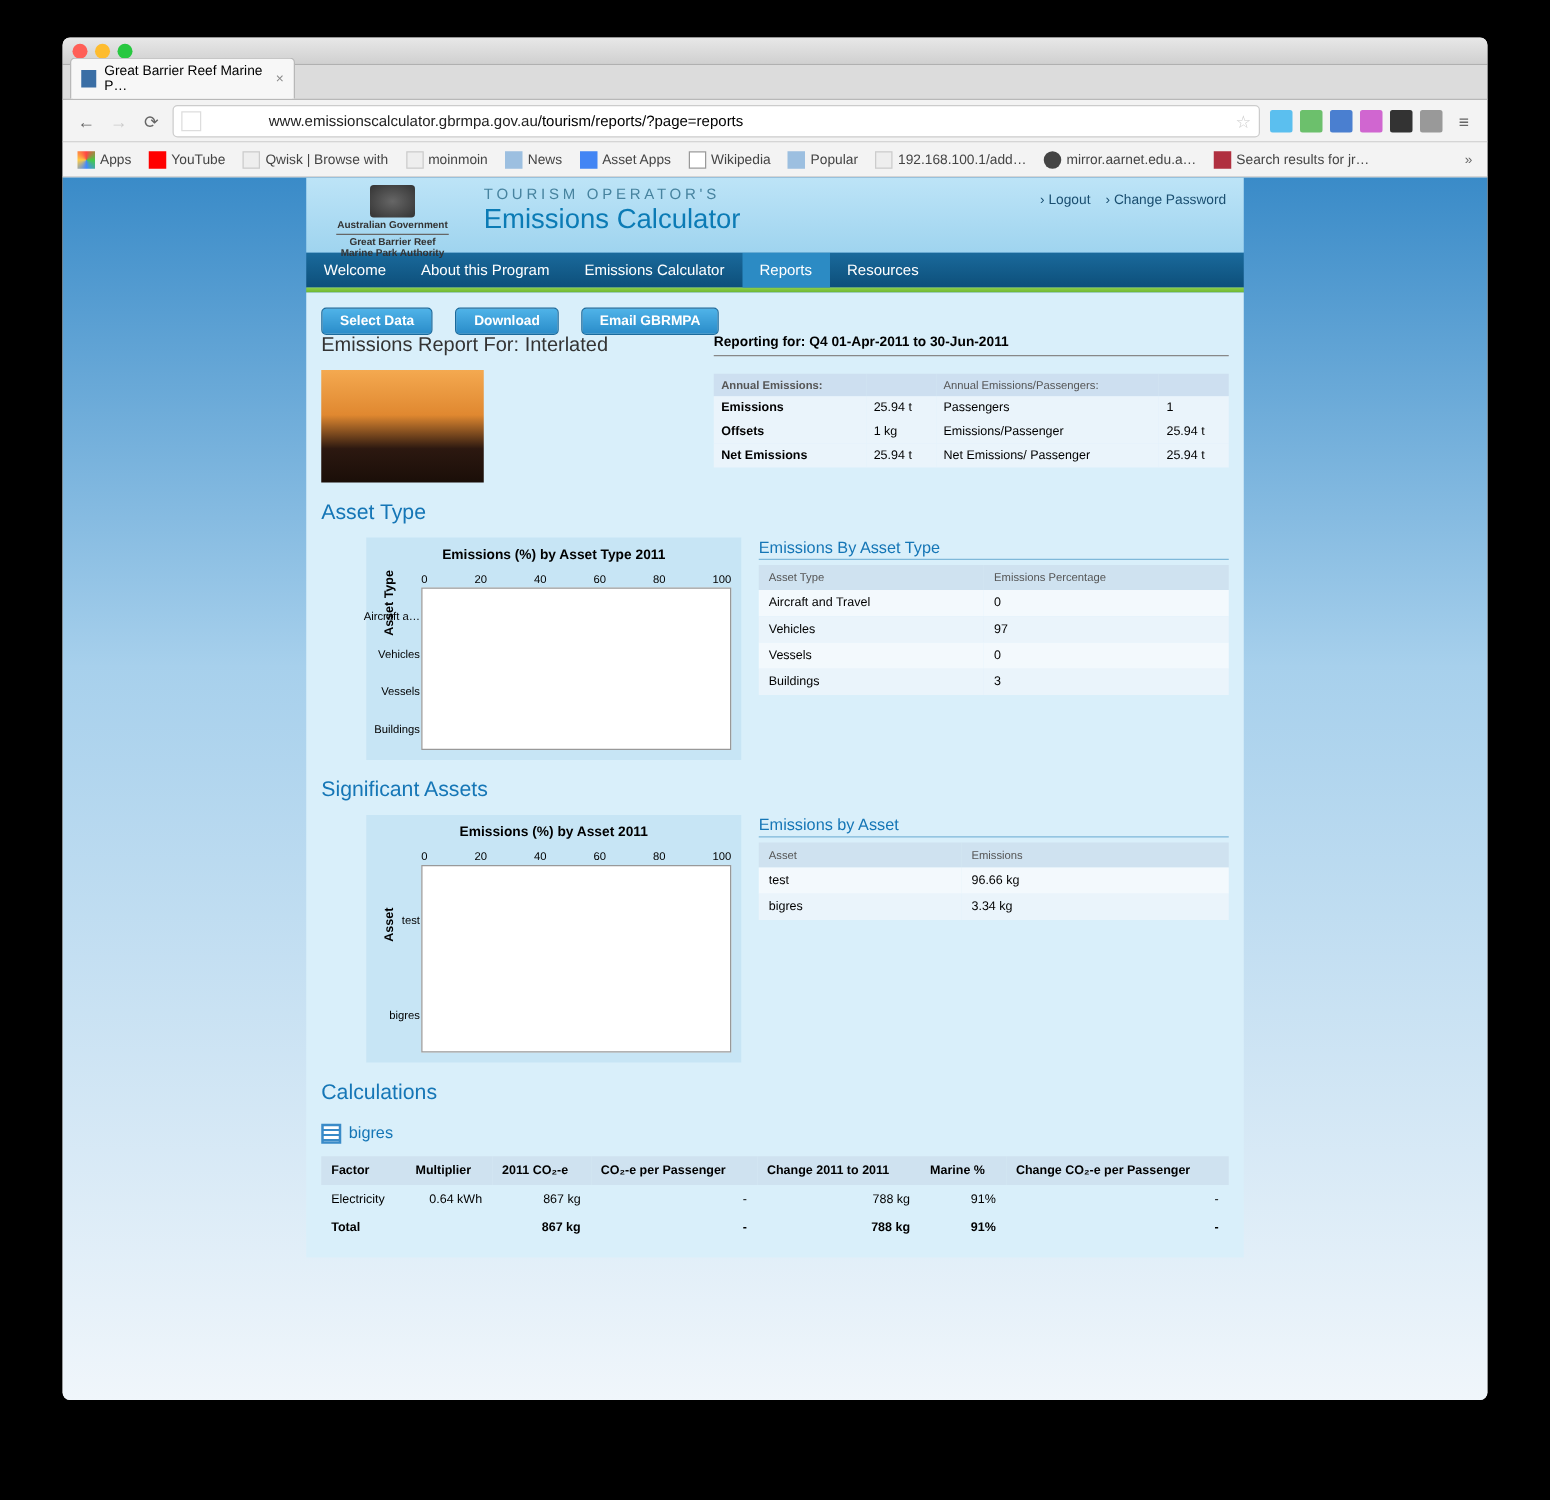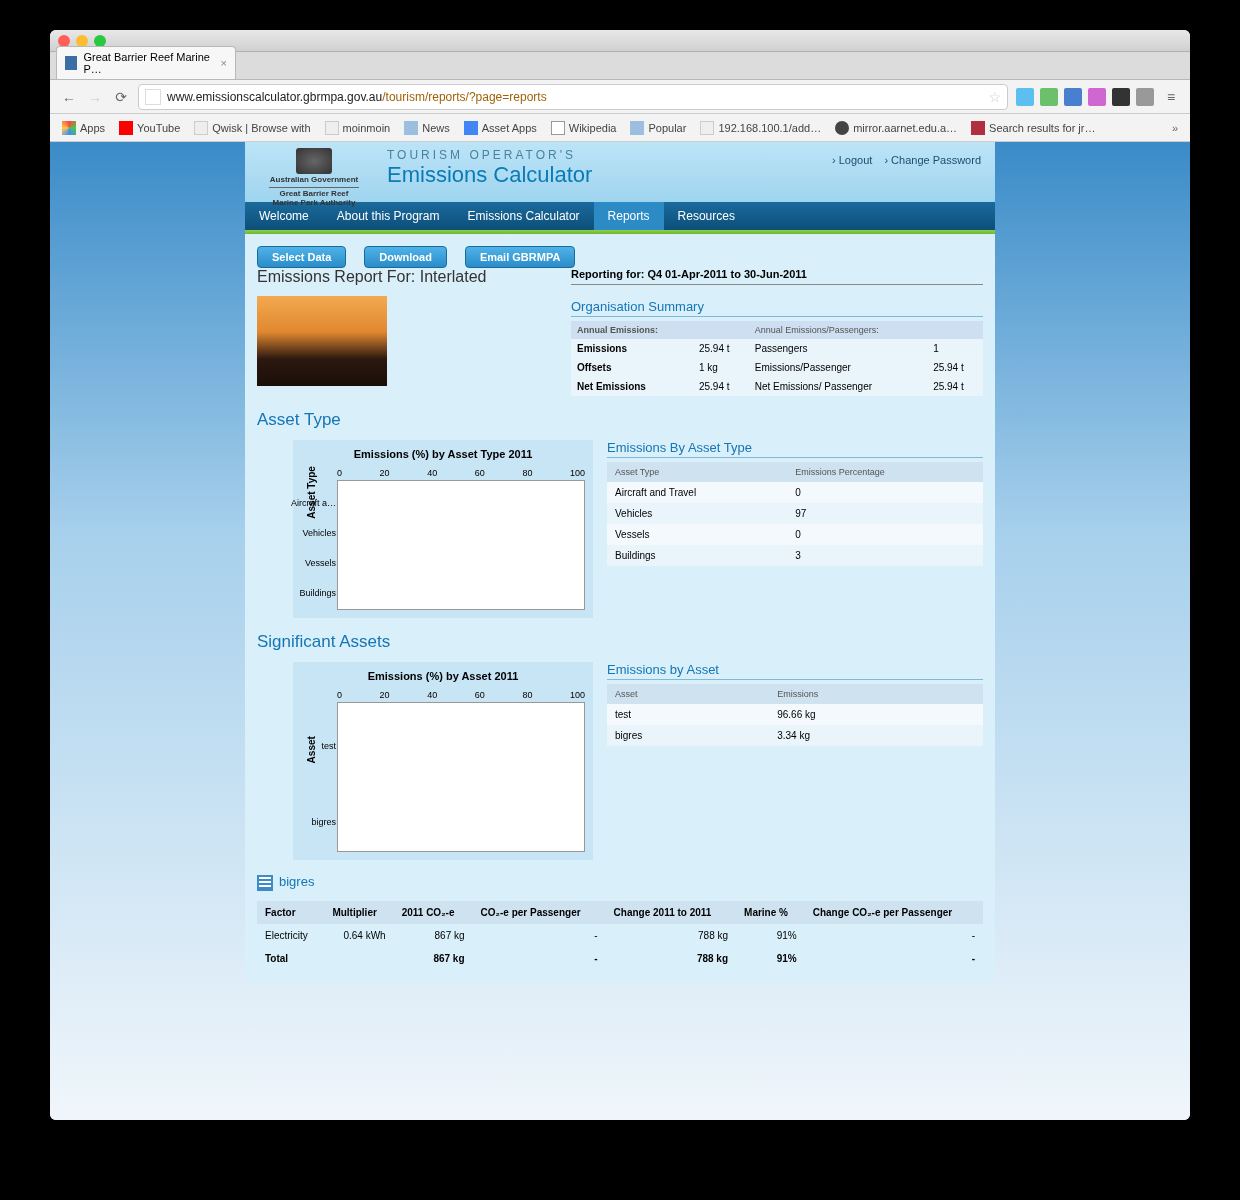--- a/index.html
+++ b/index.html
@@ -11,21 +11,21 @@
 .titlebar { height: 22px; background: linear-gradient(#e8e8e8,#d0d0d0); display: flex; align-items: center; padding: 0 8px; border-bottom:1px solid #b0b0b0;}
 .traffic { display:flex; gap:6px; }
 .tl { width:12px; height:12px; border-radius:50%; }
 .tl.r{background:#ff5f57;} .tl.y{background:#febc2e;} .tl.g{background:#28c840;}
 .tabstrip { height:28px; background:#dcdcdc; display:flex; align-items:flex-end; padding:0 6px; gap:6px; border-bottom:1px solid #b8b8b8;}
 .tab { background:#f7f7f7; border:1px solid #b8b8b8; border-bottom:none; border-radius:4px 4px 0 0; padding:4px 8px; font-size:11px; display:flex; gap:6px; align-items:center; max-width:180px;}
 .tab .fav{width:14px;height:14px;background:#3a6ea5;}
 .addrrow { height:34px; background:#f3f3f3; display:flex; align-items:center; gap:8px; padding:0 10px; border-bottom:1px solid #ccc;}
 .navbtn{width:18px;height:18px;color:#666;display:flex;align-items:center;justify-content:center;font-size:14px;}
 .addrbar{flex:1;height:26px;border:1px solid #ccc;border-radius:4px;background:#fff;display:flex;align-items:center;padding:0 6px;font-size:12px;color:#333;}
-.addrbar .host{color:#222;} .addrbar .path{color:#a16207;}
+.addrbar .host{color:#222;margin-left:48px;} .addrbar .path{color:#000000;}
 .pageicon{width:16px;height:16px;margin-right:6px;border:1px solid #ddd;background:#fff;}
 .star{margin-left:auto;color:#ccc;font-size:14px;}
 .exticons{display:flex;gap:6px;}
 .exticons span{width:18px;height:18px;border-radius:2px;}
 .bkrow{height:28px;background:#f3f3f3;display:flex;align-items:center;gap:14px;padding:0 12px;border-bottom:1px solid #ccc;font-size:11px;color:#444;}
 .bkrow .bk{display:flex;align-items:center;gap:4px;white-space:nowrap;}
 .bkrow .bkicon{width:14px;height:14px;}
 
 .viewport{flex:1;overflow:hidden;background:linear-gradient(#3a8bc8,#a7d0ec 40%,#f0f6fb);display:flex;justify-content:center;}
 .page{width:750px;background:transparent;}
@@ -217,21 +217,20 @@
           <button class="bluebtn">Email GBRMPA</button>
         </div>
 
         <div class="reportrow">
           <div class="reportleft">
             <div class="reporttitle">Emissions Report For: Interlated</div>
             <div class="reportimg"></div>
           </div>
           <div class="reportright">
             <div class="reportfor">Reporting for: Q4 01-Apr-2011 to 30-Jun-2011</div>
-            <div class="sechead">Organisation Summary</div>
             <table class="summary">
               <tbody>
                     <tr class="head">
                       <td>Annual Emissions:</td>
                       <td></td>
                       <td>Annual Emissions/Passengers:</td>
                       <td></td>
                     </tr>
               <tr>
                       <td>Emissions</td>
@@ -355,20 +354,21 @@
                     </tr>
               <tr>
                       <td>bigres</td>
                       <td>3.34 kg</td>
                     </tr>
             </tbody>
                 </table>
           </div>
         </div>
 
+        <div class="section-title">Calculations</div>
         <div class="calclabel">
           <span class="calc-icon"></span><span>bigres</span>
         </div>
         <table class="calc">
           <tbody>
                 <tr>
             <th>Factor</th>
             <th>Multiplier</th>
             <th>2011 CO₂-e</th>
             <th>CO₂-e per Passenger</th>

